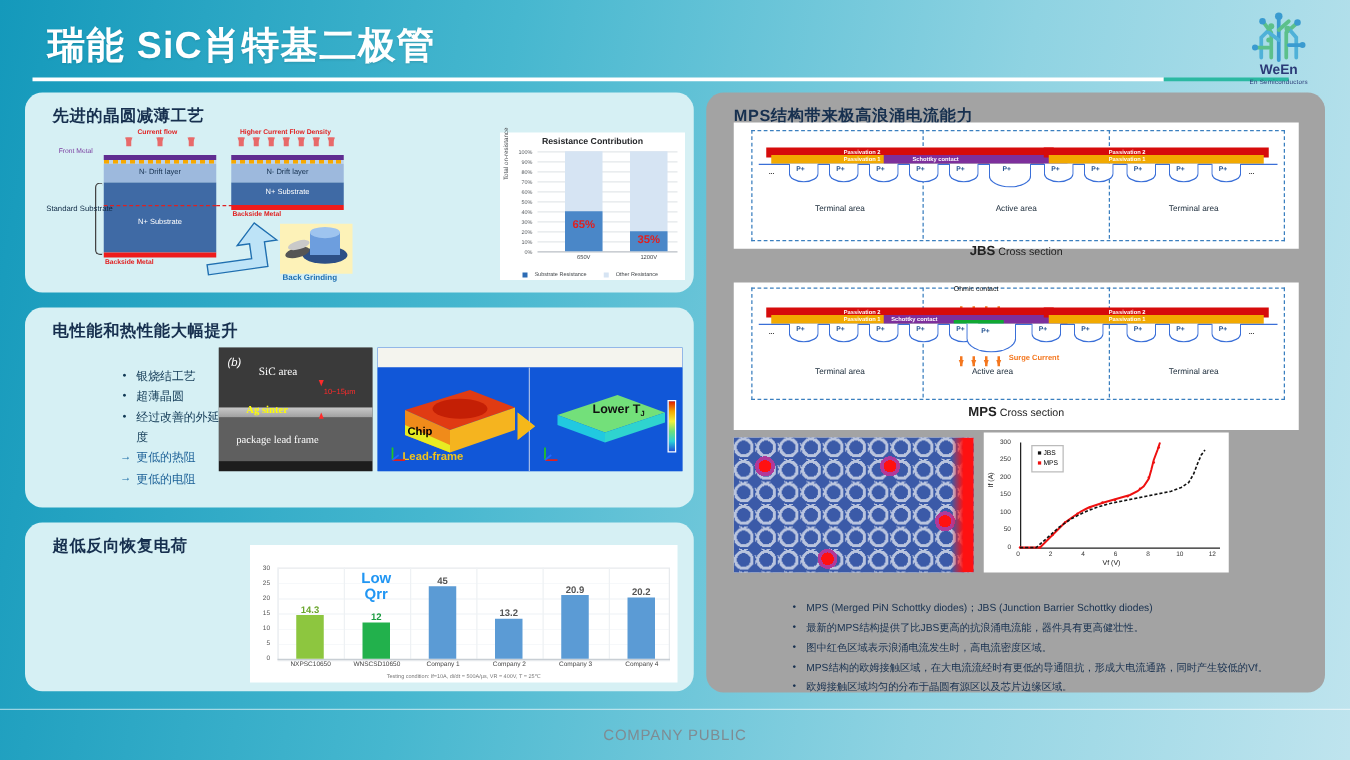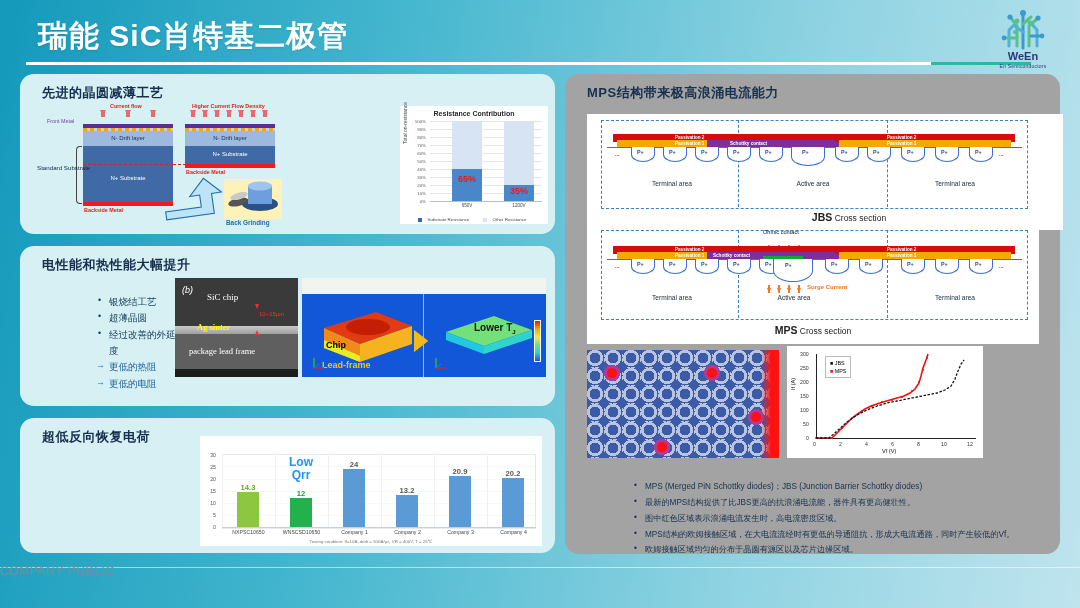--- a/index.html
+++ b/index.html
@@ -115,21 +115,21 @@
   .iv-tick{position:absolute;font-size:5.2px;color:#333;}
   .iv-lab{position:absolute;font-size:5.6px;color:#111;}
   .iv-leg{position:absolute;border:1px solid #bbb;background:#fff;padding:2px 4px;font-size:5.4px;line-height:1.5;}
 
   
   .rlist{position:absolute;left:26px;top:398px;width:452px;font-size:8.2px;color:#17304f;line-height:1.62;}
   .rlist li{list-style:none;position:relative;padding-left:14px;margin-bottom:2.5px;}
   .rlist li:before{content:"\2022";position:absolute;left:3px;top:-1px;}
 
   
-  .footer{position:absolute;left:0;right:0;bottom:30px;font-size:12px;color:#7f8c93;letter-spacing:.6px;}
+  .footer{position:absolute;left:0;right:0;bottom:13px;text-align:center;font-size:12px;color:#7f8c93;letter-spacing:.6px;}
   .footer-rule{position:absolute;left:0;right:0;bottom:40px;height:1px;background:rgba(255,255,255,.55);}
 </style>
 </head>
 <body>
 
 <div class="slide">
 
   <div class="title">瑞能 SiC肖特基二极管</div>
   <div class="title-rule"></div>
   <div class="title-rule2"></div>
@@ -279,21 +279,21 @@
       <li class="arrow">更低的热阻</li>
       <li class="arrow">更低的电阻</li>
     </ul>
 
     <div class="sem" style="left:155px;top:32px;width:123px;height:99px;">
       <div class="sem-top"></div>
         <div class="sem-mid"></div>
       <div class="sem-bot"></div>
         <div class="sem-bar"></div>
       <div class="sem-t" style="left:7px;top:7px;font-size:9px;">(b)</div>
-      <div class="sem-t" style="left:32px;top:14px;font-size:9px;font-style:normal;font-family:'Liberation Serif',serif;">SiC chip</div>
+      <div class="sem-t" style="left:32px;top:14px;font-size:9px;font-style:normal;font-family:'Liberation Serif',serif;">SiC area</div>
       <div class="sem-t" style="left:22px;top:44px;color:#ffff00;font-weight:bold;font-size:8.5px;font-style:normal;font-family:'Liberation Serif',serif;">Ag sinter</div>
       <div class="sem-t" style="left:84px;top:33px;color:#ff2a2a;font-size:6px;font-style:normal;">10~15µm</div>
       <div style="position:absolute;left:80px;top:26px;width:0;height:0;border-left:2.6px solid transparent;border-right:2.6px solid transparent;border-top:5px solid #ff2a2a;"></div>
       <div style="position:absolute;left:80px;top:52px;width:0;height:0;border-left:2.6px solid transparent;border-right:2.6px solid transparent;border-bottom:5px solid #ff2a2a;"></div>
       <div class="sem-t" style="left:14px;top:68px;font-size:8.5px;font-style:normal;font-family:Liberation Serif, serif;">package lead frame</div>
     </div>
 
     <div class="thermo" style="left:282px;top:32px;width:244px;height:99px;">
       <div class="th-head"></div>
       <div style="position:absolute;left:0;top:16%;bottom:0;width:50%;background:#1157d8;"></div>
@@ -364,21 +364,21 @@
 
       <div class="q-bar" style="left:37px;top:56px;width:22px;height:35px;background:#8dc63f;"></div>
       <div class="q-val" style="left:30px;top:47px;width:36px;color:#6aa62c;">14.3</div>
       <div class="q-cat" style="left:22px;top:93px;width:53px;">NXPSC10650</div>
 
       <div class="q-bar" style="left:90px;top:62px;width:22px;height:29px;background:#22b14c;"></div>
       <div class="q-val" style="left:83px;top:53px;width:36px;color:#1c9b41;">12</div>
       <div class="q-cat" style="left:75px;top:93px;width:53px;">WNSCSD10650</div>
 
       <div class="q-bar" style="left:143px;top:33px;width:22px;height:58px;background:#5b9bd5;"></div>
-      <div class="q-val" style="left:136px;top:24px;width:36px;color:#555;">24</div>
+      <div class="q-val" style="left:136px;top:24px;width:36px;color:#555;">45</div>
       <div class="q-cat" style="left:128px;top:93px;width:53px;">Company 1</div>
 
       <div class="q-bar" style="left:196px;top:59px;width:22px;height:32px;background:#5b9bd5;"></div>
       <div class="q-val" style="left:189px;top:50px;width:36px;color:#555;">13.2</div>
       <div class="q-cat" style="left:181px;top:93px;width:53px;">Company 2</div>
 
       <div class="q-bar" style="left:249px;top:40px;width:22px;height:51px;background:#5b9bd5;"></div>
       <div class="q-val" style="left:242px;top:31px;width:36px;color:#555;">20.9</div>
       <div class="q-cat" style="left:234px;top:93px;width:53px;">Company 3</div>
 
@@ -391,21 +391,21 @@
         <span>Qrr</span>
       </div>
 
       <div class="q-cond">Testing condition: If=10A, di/dt = 500A/µs, VR = 400V, T = 25℃</div>
     </div>
   </div>
 
   <div class="card" id="p4">
     <div class="card-title">MPS结构带来极高浪涌电流能力</div>
 
-    <div class="xs-white" style="left:22px;top:40px;width:452px;height:116px;padding-left:24px;">
+    <div class="xs-white" style="left:22px;top:24px;width:452px;height:101px;">
       <div class="xdash" style="left:14px;top:6px;width:425px;height:87px;"></div>
       <div class="xdash" style="left:151px;top:6px;width:0;height:87px;border-width:0 0 0 1px;"></div>
       <div class="xdash" style="left:300px;top:6px;width:0;height:87px;border-width:0 0 0 1px;"></div>
 
       <div class="pass2" style="left:26px;top:20px;width:230px;height:8px;"></div>
       <div class="pass1" style="left:30px;top:26px;width:218px;height:7px;"></div>
       <div class="schottky" style="left:120px;top:26px;width:147px;height:7px;"></div>
       <div class="pass2" style="left:248px;top:20px;width:180px;height:8px;"></div>
       <div class="pass1" style="left:252px;top:26px;width:172px;height:7px;"></div>
       <div class="rtxt" style="left:88px;top:20.5px;">Passivation 2</div>

